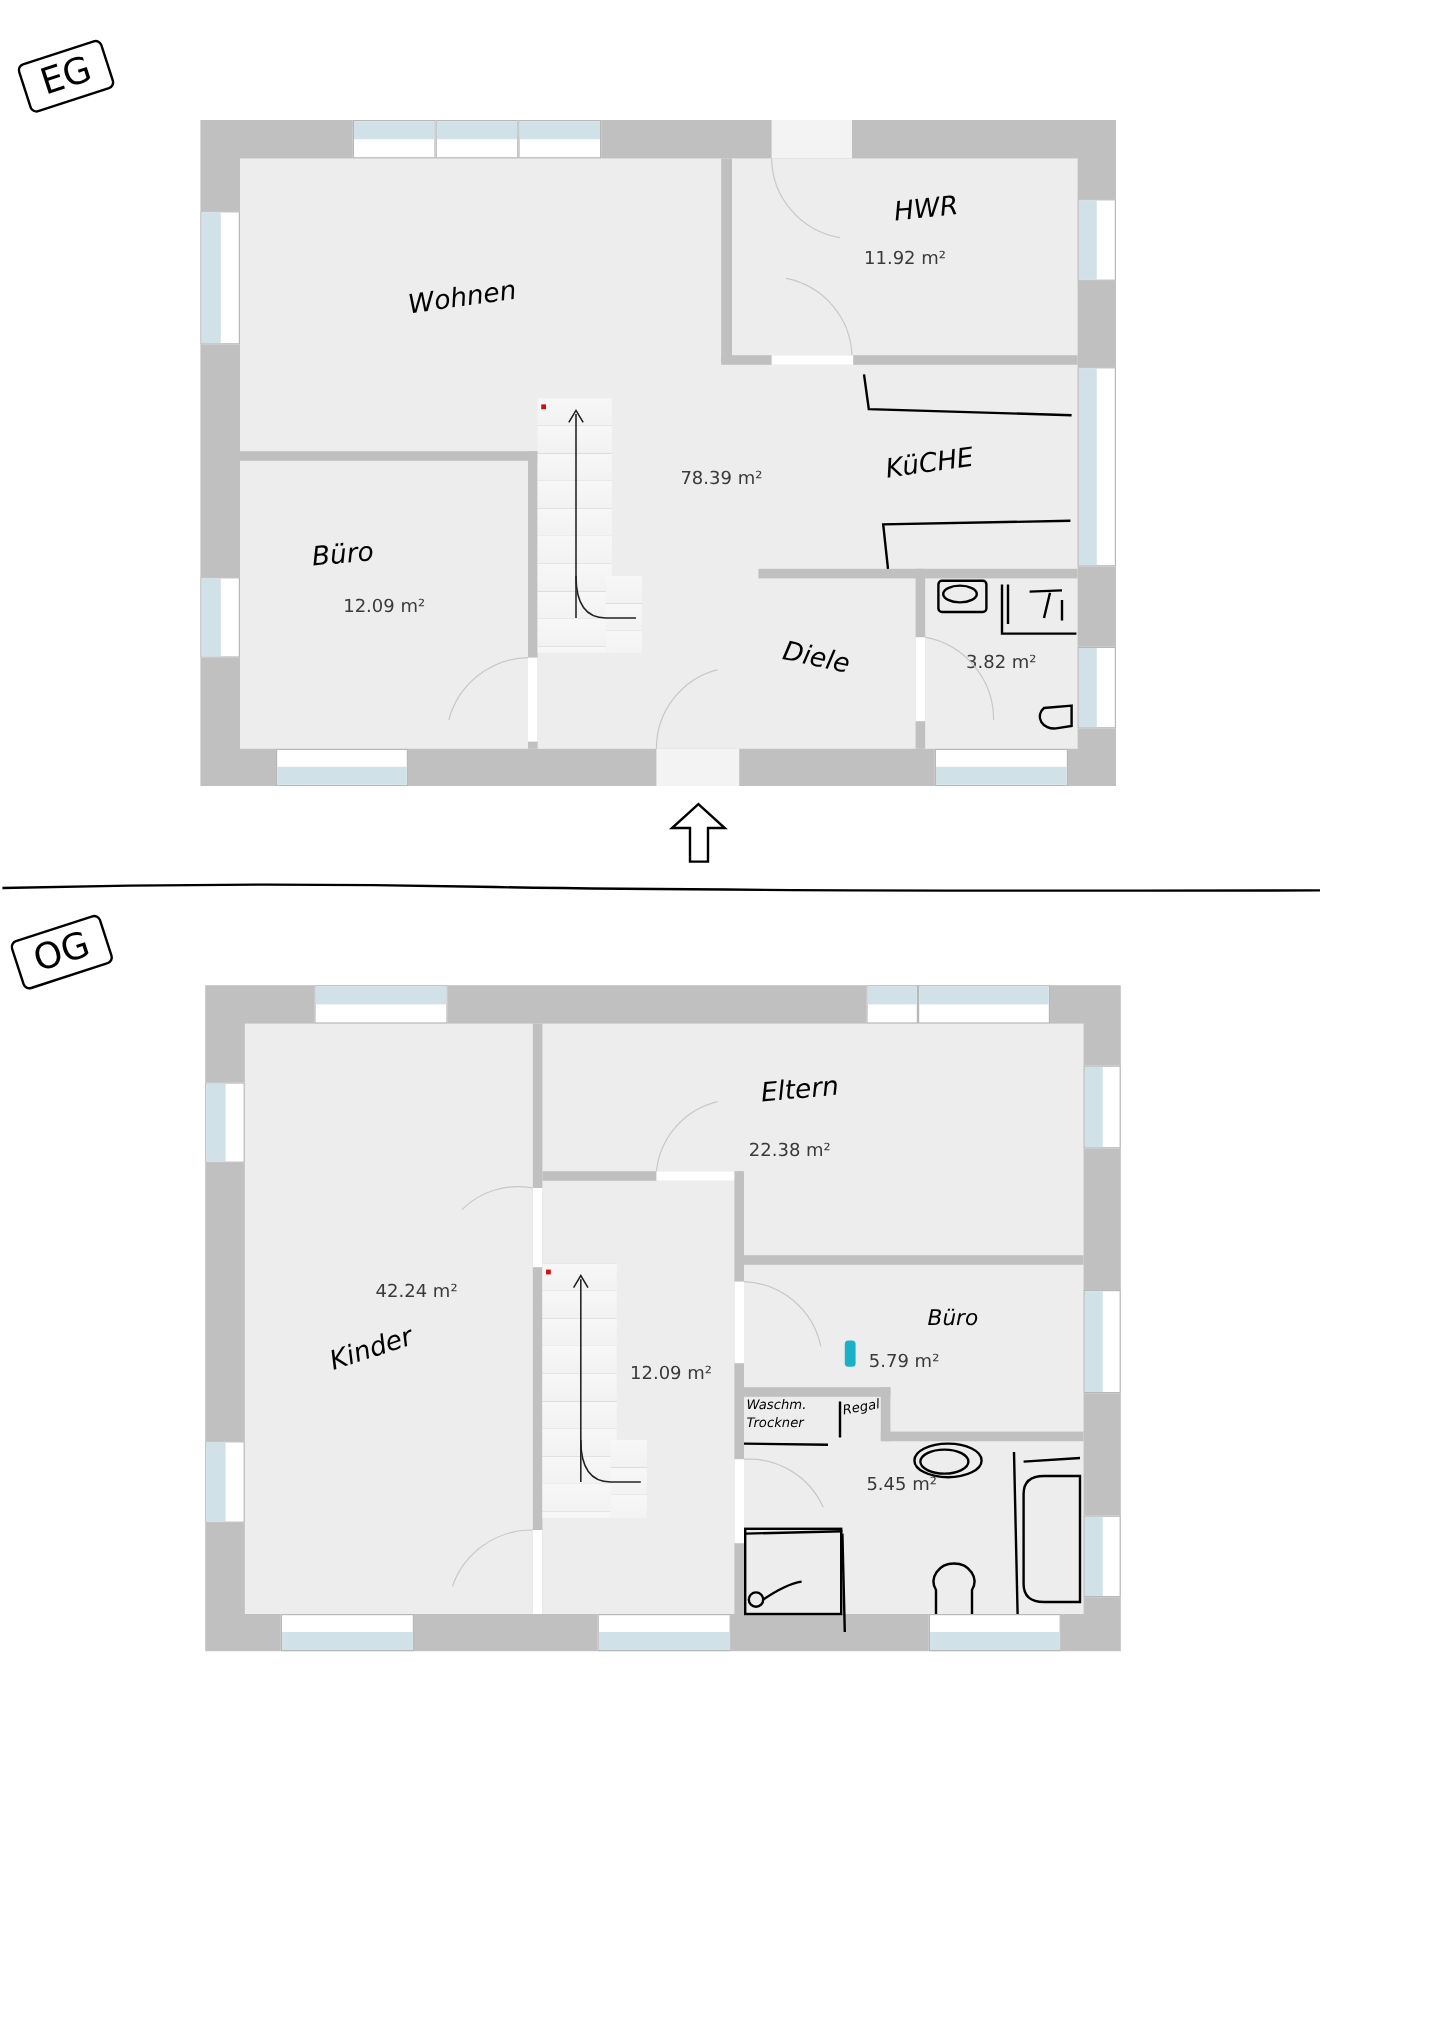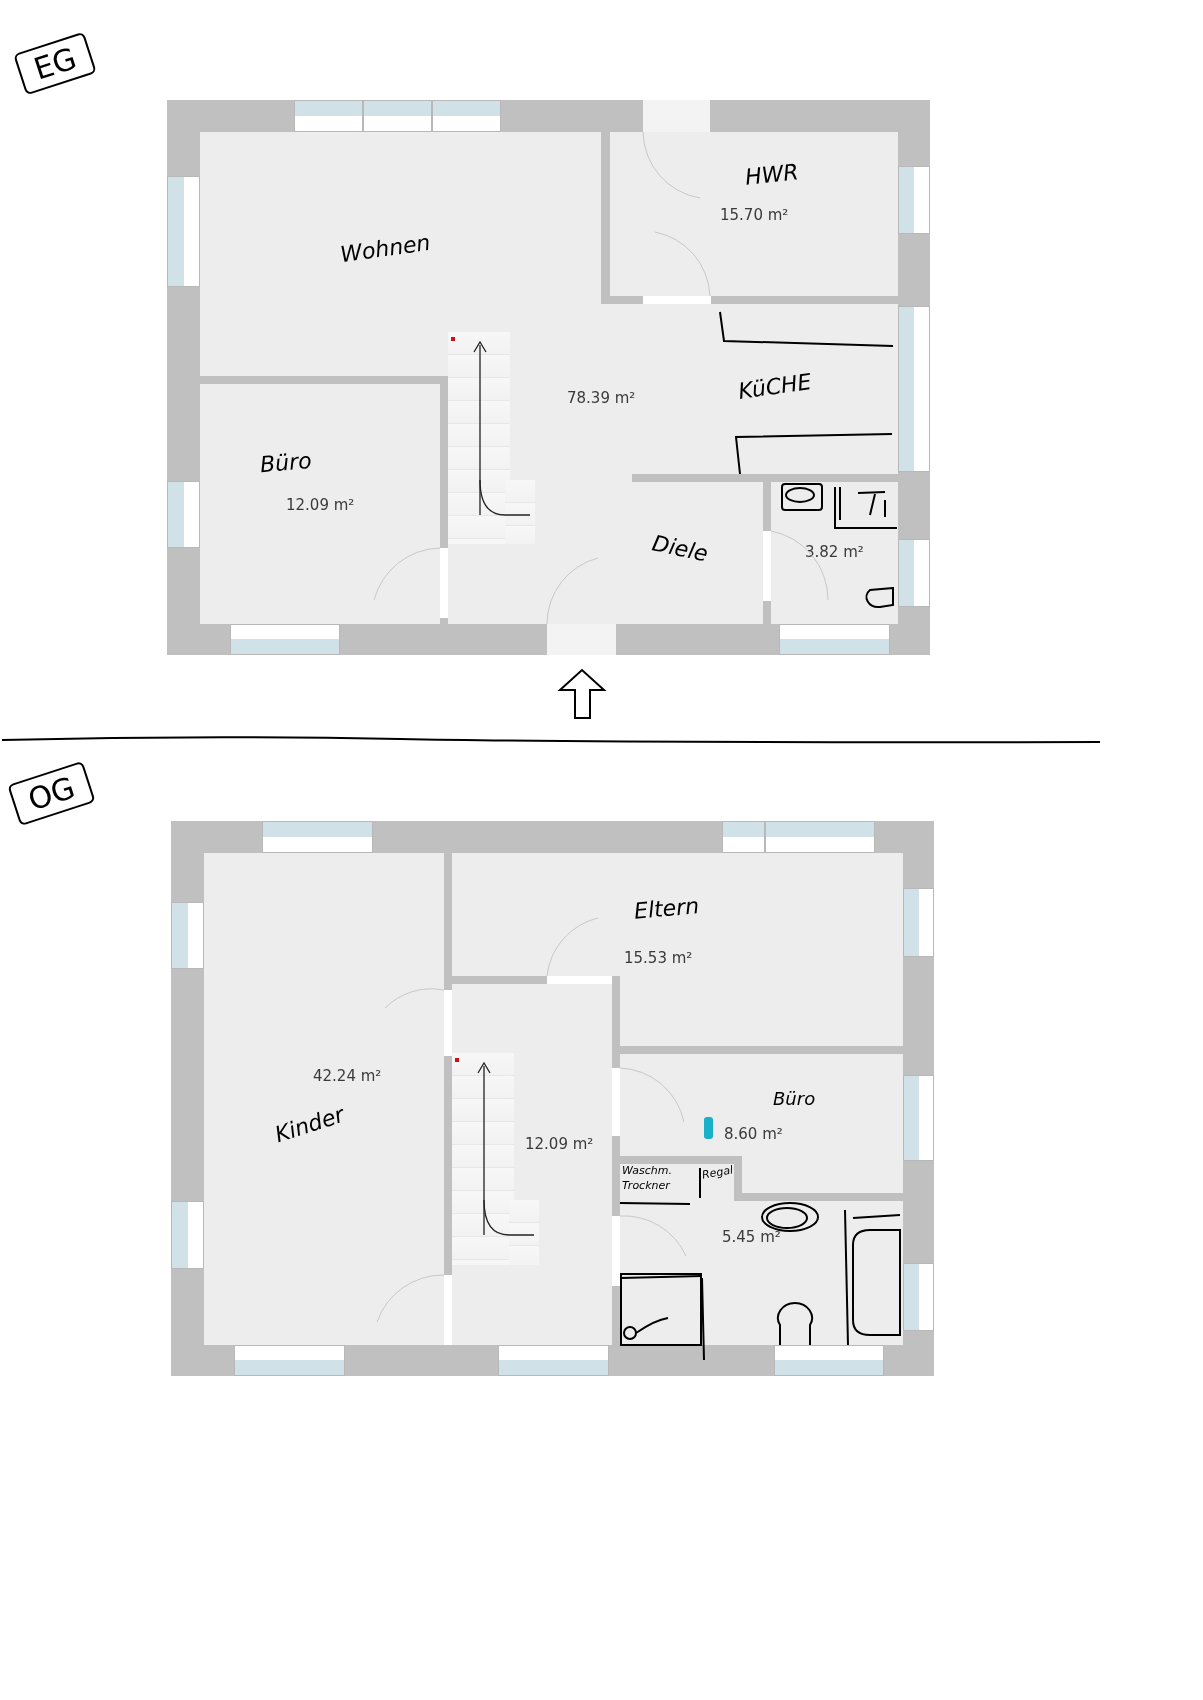--- a/index.html
+++ b/index.html
@@ -52,21 +52,21 @@
   <div class="wall" style="left:440px;top:376px;width:8px;height:248px;"></div>
   <div class="door-gap" style="left:440px;top:548px;width:8px;height:70px;background:#fff;"></div>
   <div class="wall" style="left:632px;top:474px;width:266px;height:8px;"></div>
   <div class="wall" style="left:763px;top:474px;width:8px;height:150px;"></div>
   <div class="door-gap" style="left:763px;top:531px;width:8px;height:70px;background:#fff;"></div>
 
   <div class="stairs" style="left:448px;top:332px;width:62px;height:212px;"></div>
   <div class="stairs" style="left:505px;top:480px;width:30px;height:64px;"></div>
   <div class="abs" style="left:451px;top:337px;width:4px;height:4px;background:#d01010;"></div>
 
-  <div class="area" style="left:720px;top:206px;">15.70 m²</div>
+  <div class="area" style="left:720px;top:206px;">11.92 m²</div>
   <div class="area" style="left:567px;top:389px;">78.39 m²</div>
   <div class="area" style="left:286px;top:496px;">12.09 m²</div>
   <div class="area" style="left:805px;top:543px;">3.82 m²</div>
 
   <div class="hand" style="left:340px;top:236px;font-size:22px;transform:rotate(-8deg);">Wohnen</div>
   <div class="hand" style="left:745px;top:162px;font-size:22px;transform:rotate(-6deg);">HWR</div>
   <div class="hand" style="left:738px;top:374px;font-size:22px;transform:rotate(-8deg);">KüCHE</div>
   <div class="hand" style="left:260px;top:450px;font-size:22px;transform:rotate(-5deg);">Büro</div>
   <div class="hand" style="left:652px;top:536px;font-size:22px;transform:rotate(12deg);">Diele</div>
 </div>
@@ -105,24 +105,24 @@
   <div class="wall" style="left:620px;top:1046px;width:283px;height:8px;"></div>
   <div class="wall" style="left:620px;top:1156px;width:122px;height:8px;"></div>
   <div class="wall" style="left:734px;top:1156px;width:8px;height:45px;"></div>
   <div class="wall" style="left:734px;top:1193px;width:169px;height:8px;"></div>
 
   <div class="stairs" style="left:452px;top:1053px;width:62px;height:212px;"></div>
   <div class="stairs" style="left:509px;top:1200px;width:30px;height:65px;"></div>
   <div class="abs" style="left:455px;top:1058px;width:4px;height:4px;background:#d01010;"></div>
   <div class="abs" style="left:704px;top:1117px;width:9px;height:22px;background:#1ab0c8;border-radius:3px;"></div>
 
-  <div class="area" style="left:624px;top:949px;">15.53 m²</div>
+  <div class="area" style="left:624px;top:949px;">22.38 m²</div>
   <div class="area" style="left:313px;top:1067px;">42.24 m²</div>
   <div class="area" style="left:525px;top:1135px;">12.09 m²</div>
-  <div class="area" style="left:724px;top:1125px;">8.60 m²</div>
+  <div class="area" style="left:724px;top:1125px;">5.79 m²</div>
   <div class="area" style="left:722px;top:1228px;">5.45 m²</div>
 
   <div class="hand" style="left:634px;top:896px;font-size:22px;transform:rotate(-5deg);">Eltern</div>
   <div class="hand" style="left:274px;top:1112px;font-size:22px;transform:rotate(-18deg);">Kinder</div>
   <div class="hand" style="left:773px;top:1088px;font-size:18px;">Büro</div>
   <div class="hand" style="left:622px;top:1163px;font-size:11px;width:58px;white-space:normal;line-height:15px;text-align:left;">Waschm. Trockner</div>
   <div class="hand" style="left:702px;top:1166px;font-size:11px;transform:rotate(-10deg);">Regal</div>
 </div>
 
 <svg class="ov" width="1203" height="1700">

